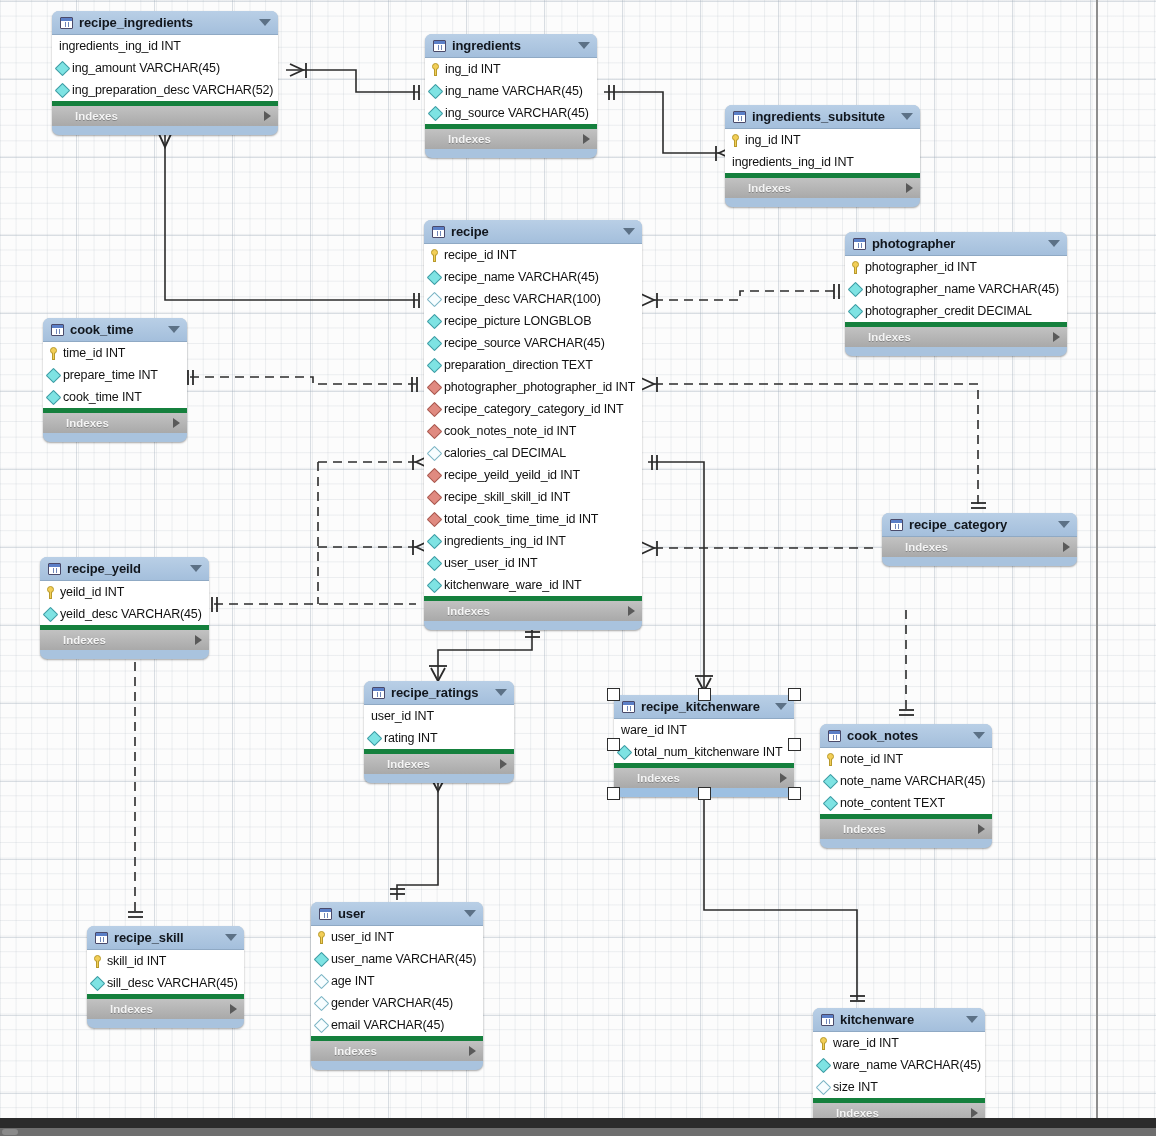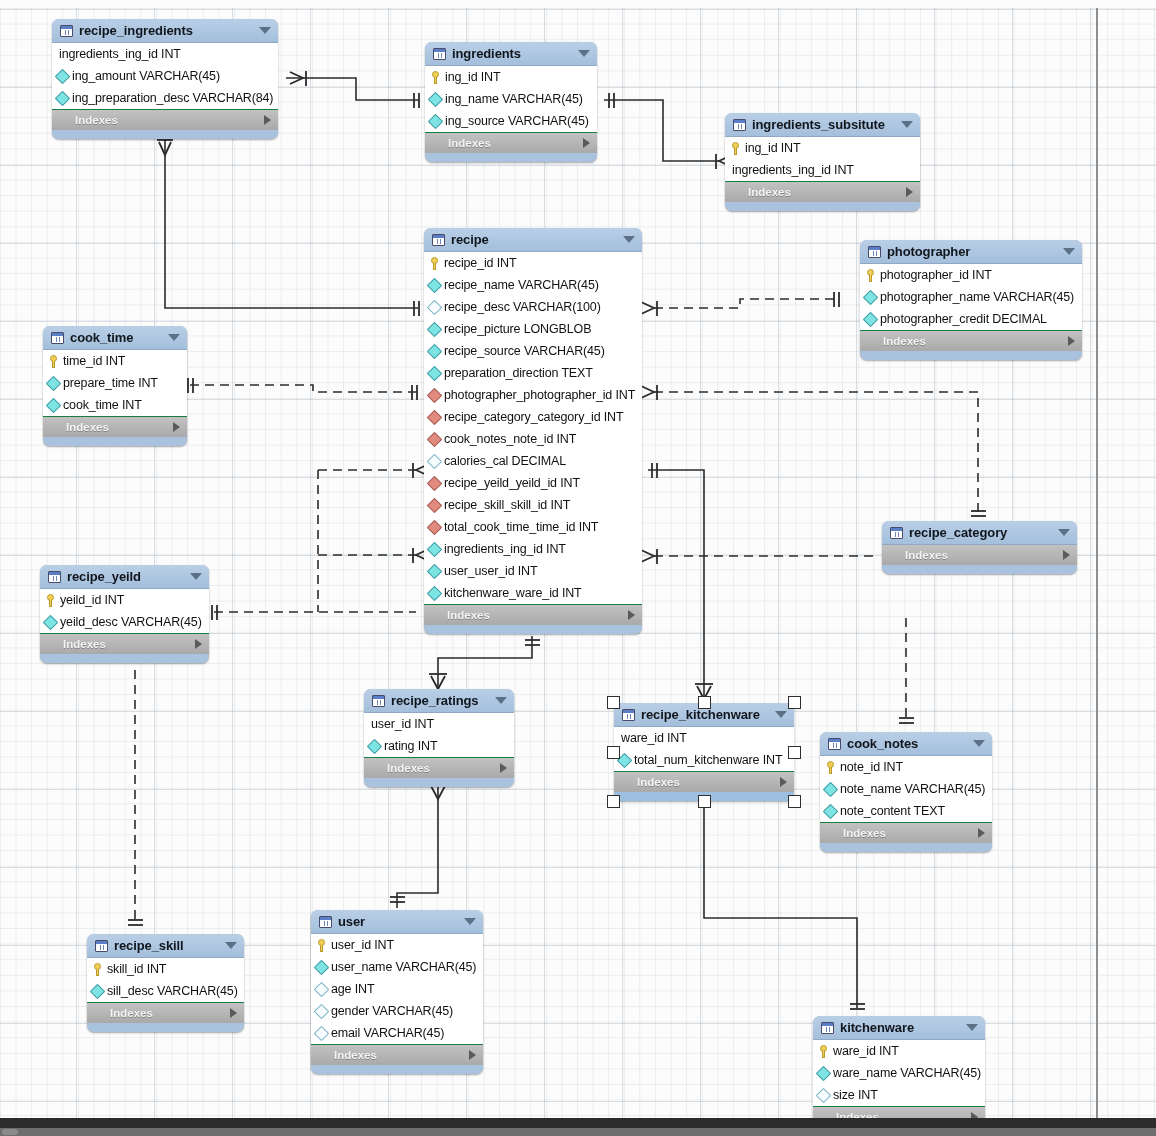--- a/index.html
+++ b/index.html
@@ -3,21 +3,21 @@
 <meta charset="utf-8">
 <style>
   html,body{margin:0;padding:0;}
   body{
     width:1156px;height:1136px;overflow:hidden;
     font-family:"Liberation Sans", sans-serif;
     background:#fbfbfb;
     -webkit-font-smoothing:antialiased;
   }
   #canvas{
-    position:absolute;left:0;top:8px;width:1156px;height:1118px;
+    position:absolute;left:0;top:0;width:1156px;height:1118px;
     background-color:#fcfcfc;
     background-image:
       linear-gradient(to right, rgba(175,185,195,.22) 1px, transparent 1px),
       linear-gradient(to bottom, rgba(175,185,195,.22) 1px, transparent 1px),
       linear-gradient(to right, rgba(160,172,185,.38) 1px, transparent 1px),
       linear-gradient(to bottom, rgba(160,172,185,.38) 1px, transparent 1px);
     background-size:15.6px 15.6px,15.6px 15.6px,78px 78px,78px 78px;
     background-position:0 0,0 0,-2px 1px,-2px 1px;
     overflow:hidden;
   }
@@ -59,21 +59,21 @@
   .tname{
     font-size:13px;font-weight:bold;color:#11161d;
     white-space:nowrap;letter-spacing:-.1px;
   }
   .caret{
     margin-left:auto;width:0;height:0;flex:0 0 auto;
     border-left:6px solid transparent;border-right:6px solid transparent;
     border-top:7px solid #5c7186;
   }
   .cols{
-    background:#fff;border-bottom:1px solid #15803d;
+    background:#fff;border-bottom:5px solid #15803d;
   }
   .col{
     height:22px;display:flex;align-items:center;padding-left:5px;
     font-size:12.5px;color:#111;white-space:nowrap;letter-spacing:-.15px;
   }
   .col.plain{padding-left:7px;}
   .dia{
     width:11px;height:11px;margin-right:4px;flex:0 0 auto;
     transform:rotate(45deg);box-sizing:border-box;border-radius:1px;
   }
@@ -233,21 +233,21 @@
         <div class="cols">
           <div class="col plain">
             <span>ingredients_ing_id INT</span>
           </div>
           <div class="col">
             <span class="dia cy"></span>
             <span>ing_amount VARCHAR(45)</span>
           </div>
           <div class="col">
             <span class="dia cy"></span>
-            <span>ing_preparation_desc VARCHAR(84)</span>
+            <span>ing_preparation_desc VARCHAR(52)</span>
           </div>
         </div>
         <div class="idx">
           <span>Indexes</span>
           <span class="arr"></span>
         </div>
       </div>
       <div class="tbl" style="left: 425px; top: 34px; width: 172px;">
         <div class="thead">
           <span class="ticon"></span>
@@ -363,21 +363,21 @@
           <div class="col">
             <span class="dia cy"></span>
             <span>kitchenware_ware_id INT</span>
           </div>
         </div>
         <div class="idx">
           <span>Indexes</span>
           <span class="arr"></span>
         </div>
       </div>
-      <div class="tbl" style="left: 845px; top: 232px; width: 222px; margin-left: 15px;">
+      <div class="tbl" style="left: 845px; top: 232px; width: 222px;">
         <div class="thead">
           <span class="ticon"></span>
           <span class="tname">photographer</span>
           <span class="caret"></span>
         </div>
         <div class="cols">
           <div class="col">
             <span class="key"></span>
             <span>photographer_id INT</span>
           </div>

